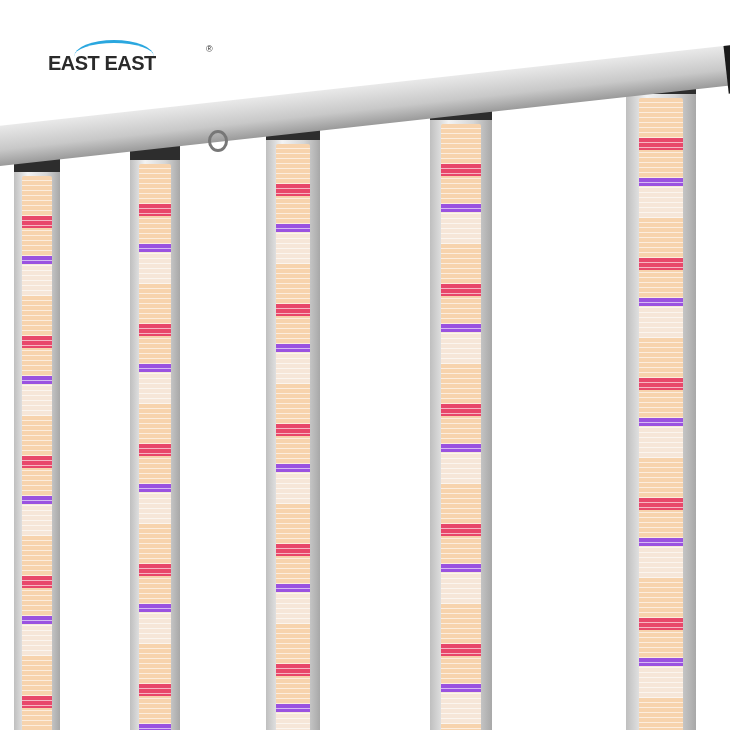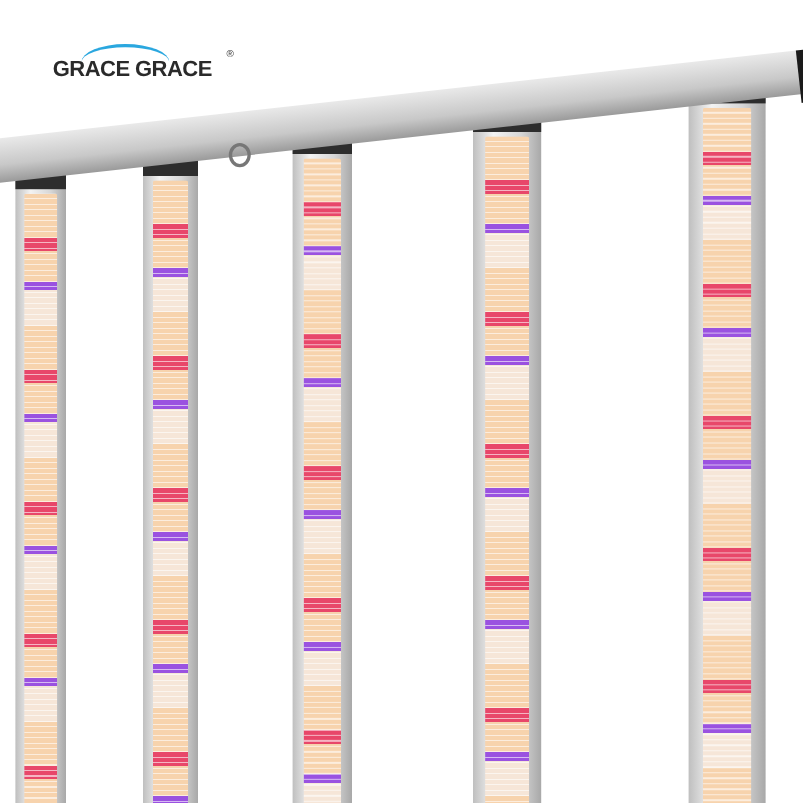--- a/index.html
+++ b/index.html
@@ -17,21 +17,21 @@
       repeating-linear-gradient(180deg,rgba(255,255,255,0) 0 4px,rgba(255,255,255,0.6) 4px 5px),
       repeating-linear-gradient(180deg,#f7d3ad 0 40px,#e8476a 40px 52px,#f7d3ad 52px 80px,#9a52e0 80px 88px,#f6e6d8 88px 120px);
     border-radius:2px;}
   .hook{position:absolute;left:208px;top:130px;width:14px;height:16px;border:3px solid #777;border-radius:50%;}
 </style>
 </head>
 <body>
 
 <div class="logo">
   <div class="logo-arc"></div>
-  <div class="logo-text">GRACE GRACE</div>
+  <div class="logo-text">EAST EAST</div>
   <div class="logo-reg">®</div>
 </div>
 
 <div class="bar" style="left:14px;top:150px;width:46px;height:600px;">
     <div class="bar-head"></div>
     <div class="leds"></div>
   </div>
 <div class="bar" style="left:130px;top:138px;width:50px;height:610px;">
     <div class="bar-head"></div>
     <div class="leds"></div>

